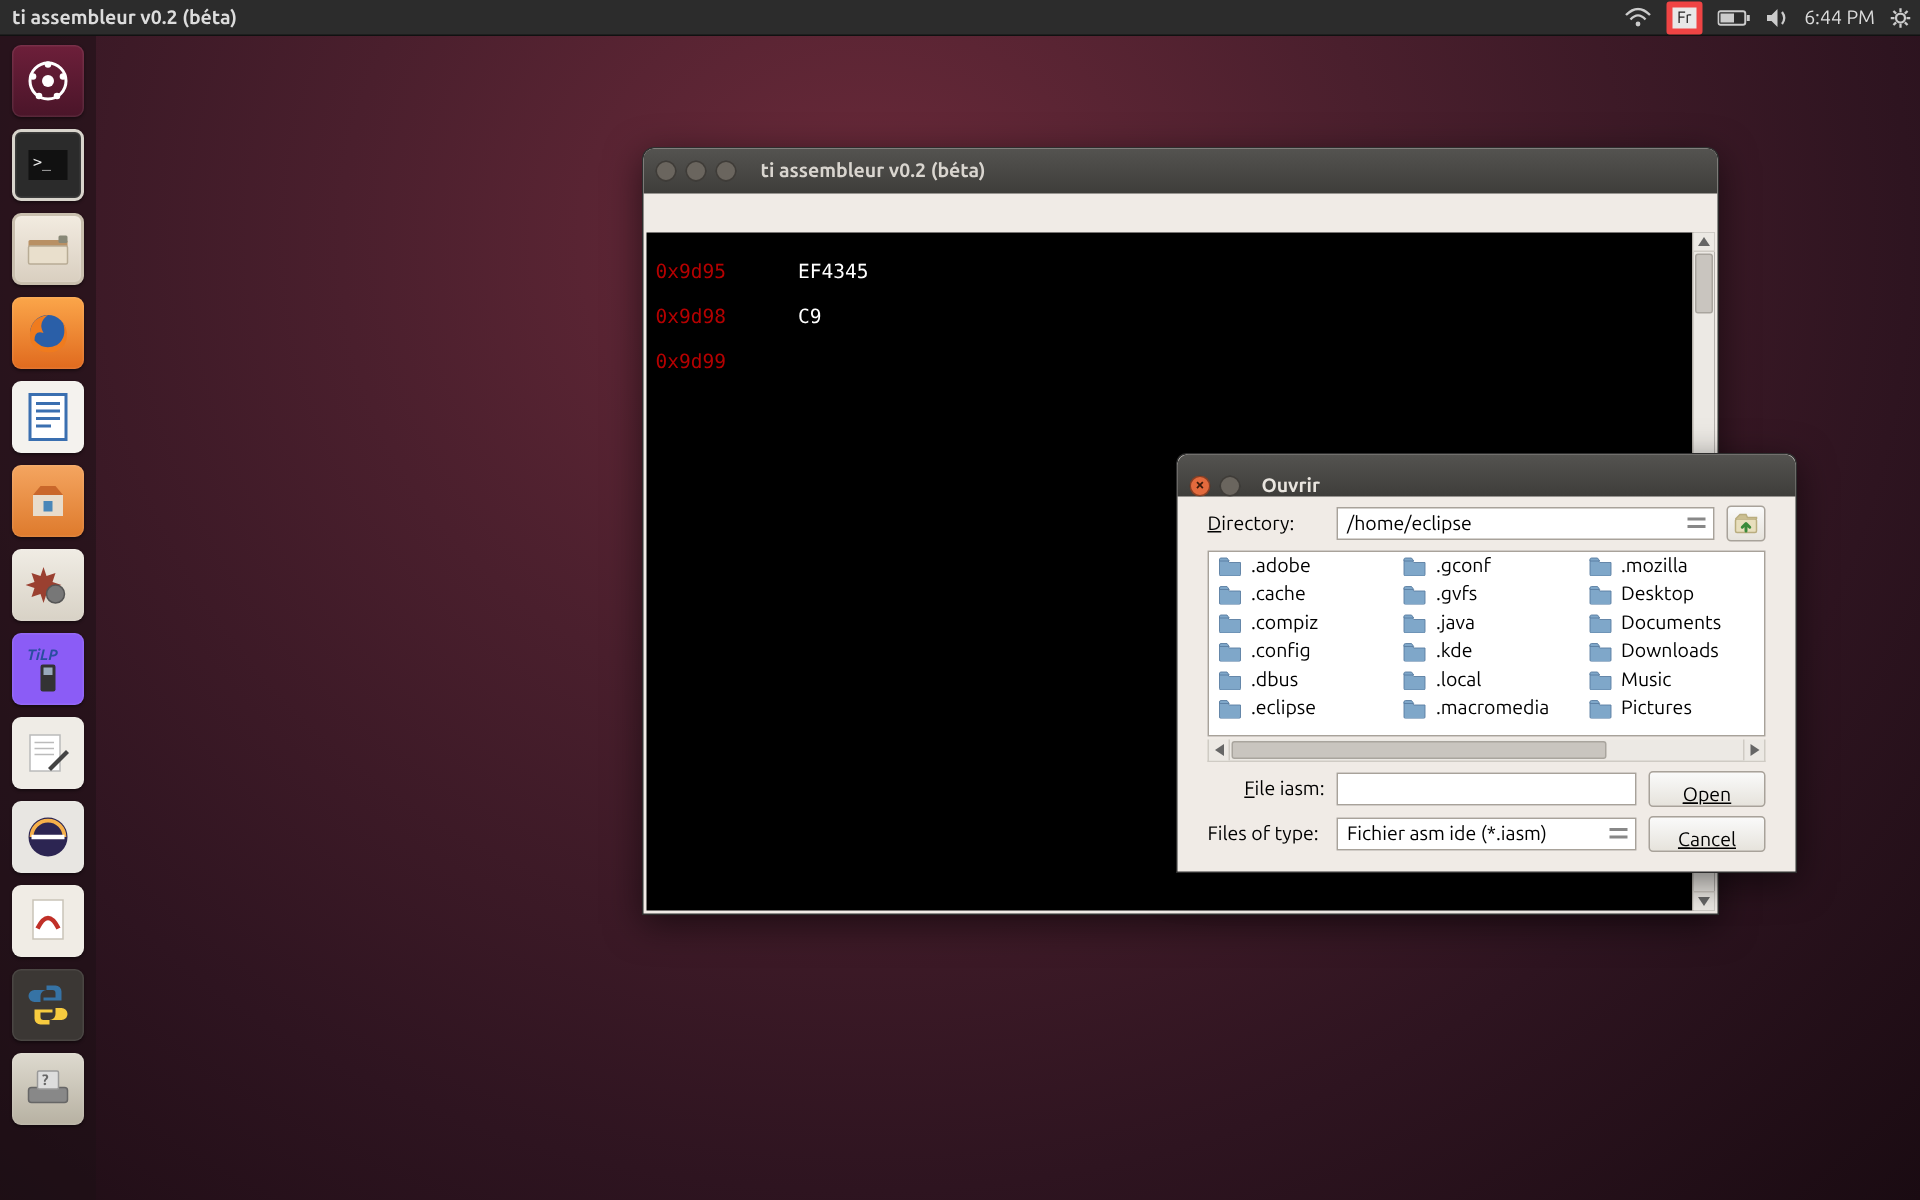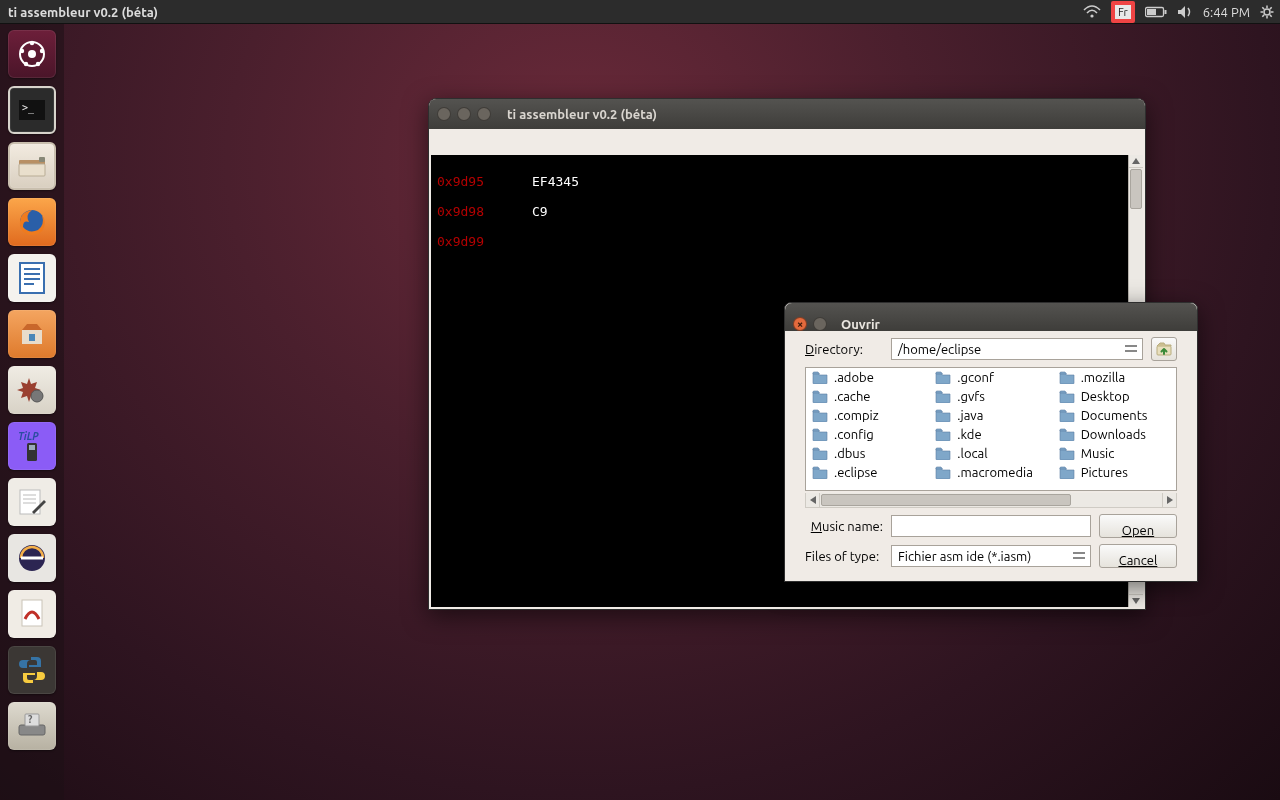--- a/index.html
+++ b/index.html
@@ -490,21 +490,21 @@
       <div class="arrow left">
           <span class="tri-l"></span>
         </div>
       <div class="thumb"></div>
       <div class="arrow right">
           <span class="tri-r"></span>
         </div>
     </div>
 
     <div class="row">
-      <span class="lbl underline-first" style="text-align:right">Music name:</span>
+      <span class="lbl underline-first" style="text-align:right">File iasm:</span>
       <input class="fn-input" value="" style="">
       <div class="dbtn">
           <span class="underline-first">Open</span>
         </div>
     </div>
     <div class="row" style="margin-bottom:0">
       <span class="lbl">Files of type:</span>
       <div class="ft-select">
         <span>Fichier asm ide (*.iasm)</span>
         <span class="handle"></span>

